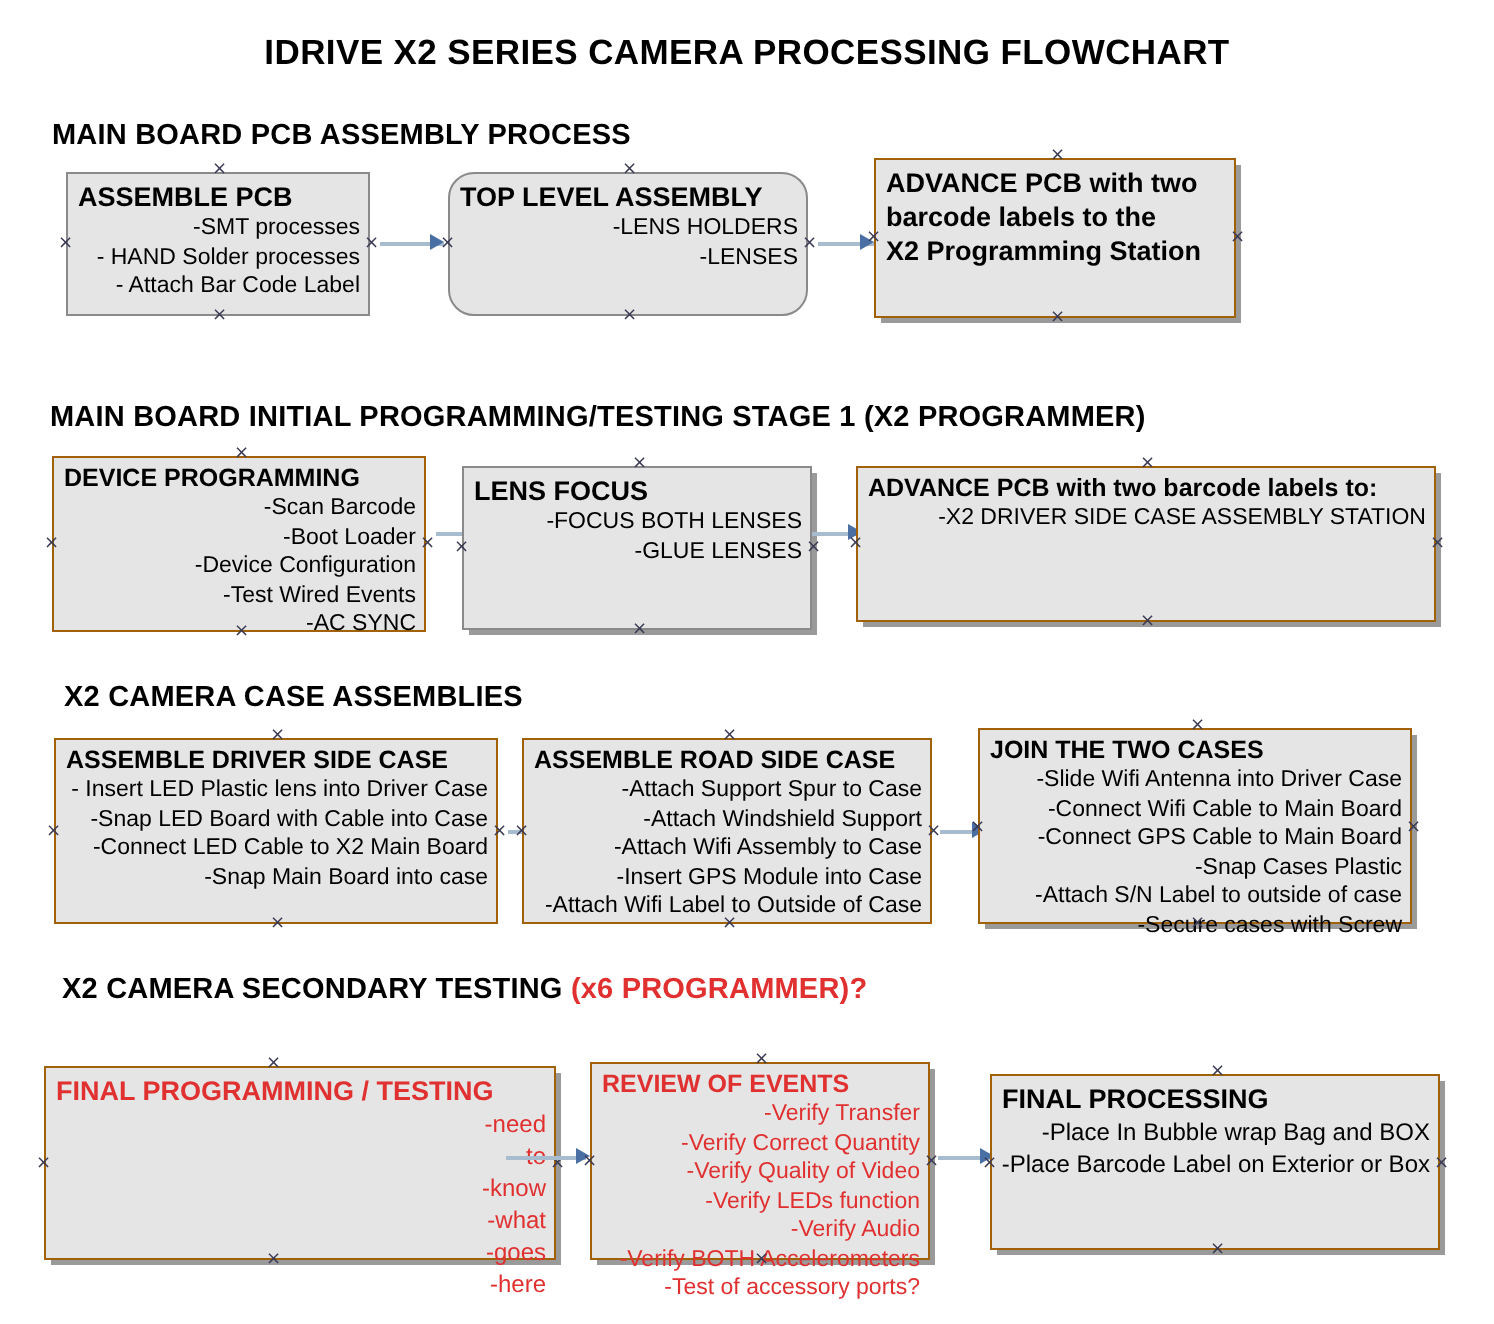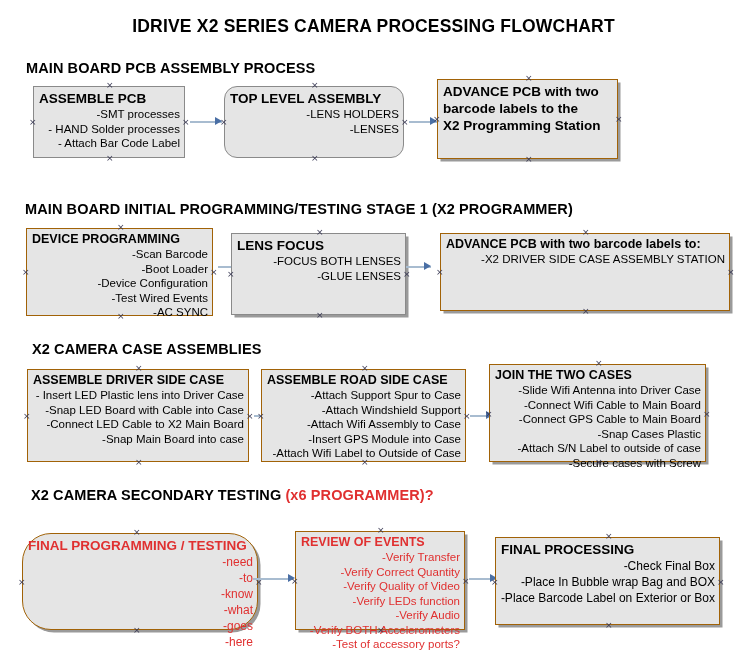--- a/index.html
+++ b/index.html
@@ -163,21 +163,21 @@
     <div class="box-line">-GLUE LENSES</div>
     <span class="hx" style="left:84px;top:-5px;"></span>
     <span class="hx" style="left:84px;bottom:-5px;"></span>
     <span class="hx" style="left:-5px;top:37px;"></span>
     <span class="hx" style="right:-5px;top:37px;"></span>
   </div>
 
   <div class="conn" style="left:406px;top:266px;width:25px;"></div>
   <div class="arrow" style="left:424px;top:262px;"></div>
 
-  <div class="box dark shadow" style="left:428px;top:233px;width:290px;height:78px;margin-left:12px;">
+  <div class="box dark shadow" style="left:428px;top:233px;width:290px;height:78px;">
     <div class="box-title">ADVANCE PCB with two barcode labels to:</div>
     <div class="box-line">-X2 DRIVER  SIDE  CASE  ASSEMBLY STATION</div>
     <span class="hx" style="left:141px;top:-5px;"></span>
     <span class="hx" style="left:141px;bottom:-5px;"></span>
     <span class="hx" style="left:-5px;top:35px;"></span>
     <span class="hx" style="right:-5px;top:35px;"></span>
   </div>
 
   <div class="sec-title" style="left:32px;top:341px;">
     <span>X2 CAMERA CASE ASSEMBLIES</span>
@@ -225,21 +225,21 @@
     <span class="hx" style="left:105px;top:-5px;"></span>
     <span class="hx" style="left:105px;bottom:-5px;"></span>
     <span class="hx" style="left:-5px;top:46px;"></span>
     <span class="hx" style="right:-5px;top:46px;"></span>
   </div>
 
   <div class="sec-title" style="left:31px;top:487px;">
     <span>X2 CAMERA SECONDARY TESTING </span><span class="red">(x6 PROGRAMMER)?</span>
   </div>
 
-  <div class="box dark shadow red-text t-big t-lines" style="left:22px;top:533px;width:236px;height:97px;border-radius:29px;">
+  <div class="box dark shadow red-text t-big t-lines" style="left:22px;top:533px;width:256px;height:97px;">
     <div class="box-title">FINAL PROGRAMMING / TESTING</div>
     <div class="box-line">-need</div>
     <div class="box-line">-to</div>
     <div class="box-line">-know</div>
     <div class="box-line">-what</div>
     <div class="box-line">-goes</div>
     <div class="box-line">-here</div>
     <span class="hx" style="left:110px;top:-5px;"></span>
     <span class="hx" style="left:110px;bottom:-5px;"></span>
     <span class="hx" style="left:-5px;top:45px;"></span>
@@ -262,21 +262,20 @@
     <span class="hx" style="left:81px;bottom:-5px;"></span>
     <span class="hx" style="left:-5px;top:46px;"></span>
     <span class="hx" style="right:-5px;top:46px;"></span>
   </div>
 
   <div class="conn" style="left:469px;top:578px;width:30px;"></div>
   <div class="arrow" style="left:490px;top:574px;"></div>
 
   <div class="box dark shadow t-big t-lines" style="left:495px;top:537px;width:225px;height:88px;">
     <div class="box-title">FINAL PROCESSING</div>
-    <div class="box-line"> -Check Final Box</div>
     <div class="box-line">-Place In Bubble wrap Bag and BOX</div>
     <div class="box-line">-Place Barcode Label on Exterior or Box</div>
     <span class="hx" style="left:109px;top:-5px;"></span>
     <span class="hx" style="left:109px;bottom:-5px;"></span>
     <span class="hx" style="left:-5px;top:41px;"></span>
     <span class="hx" style="right:-5px;top:41px;"></span>
   </div>
 
 </div>
 

